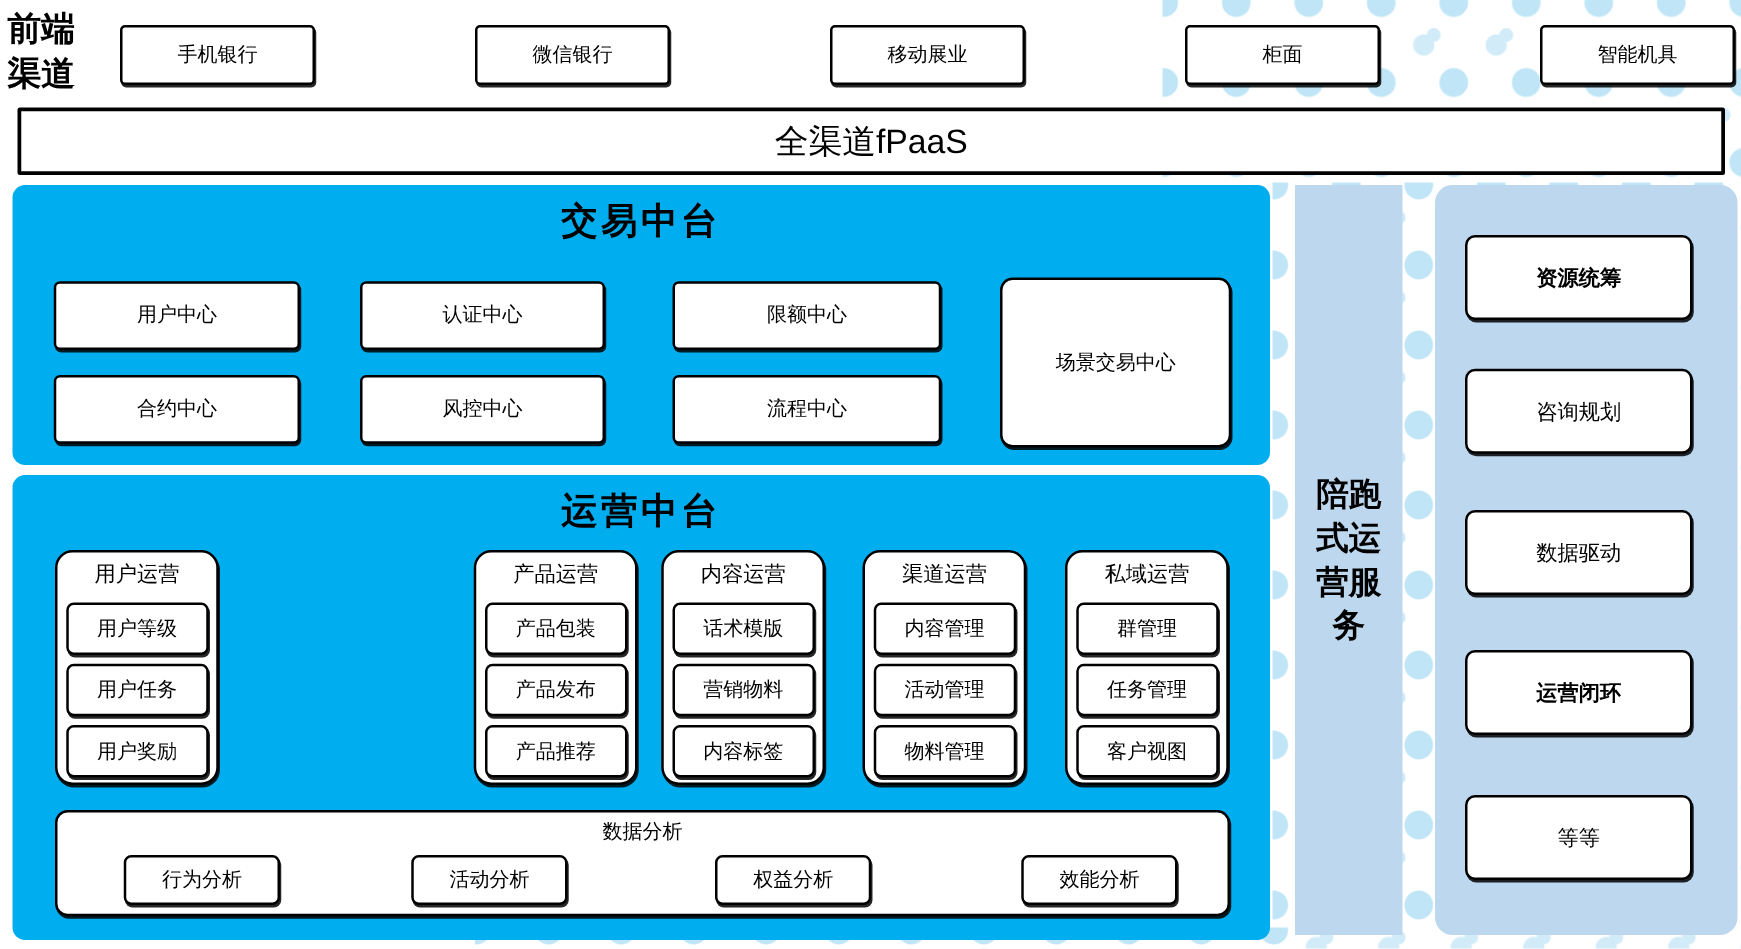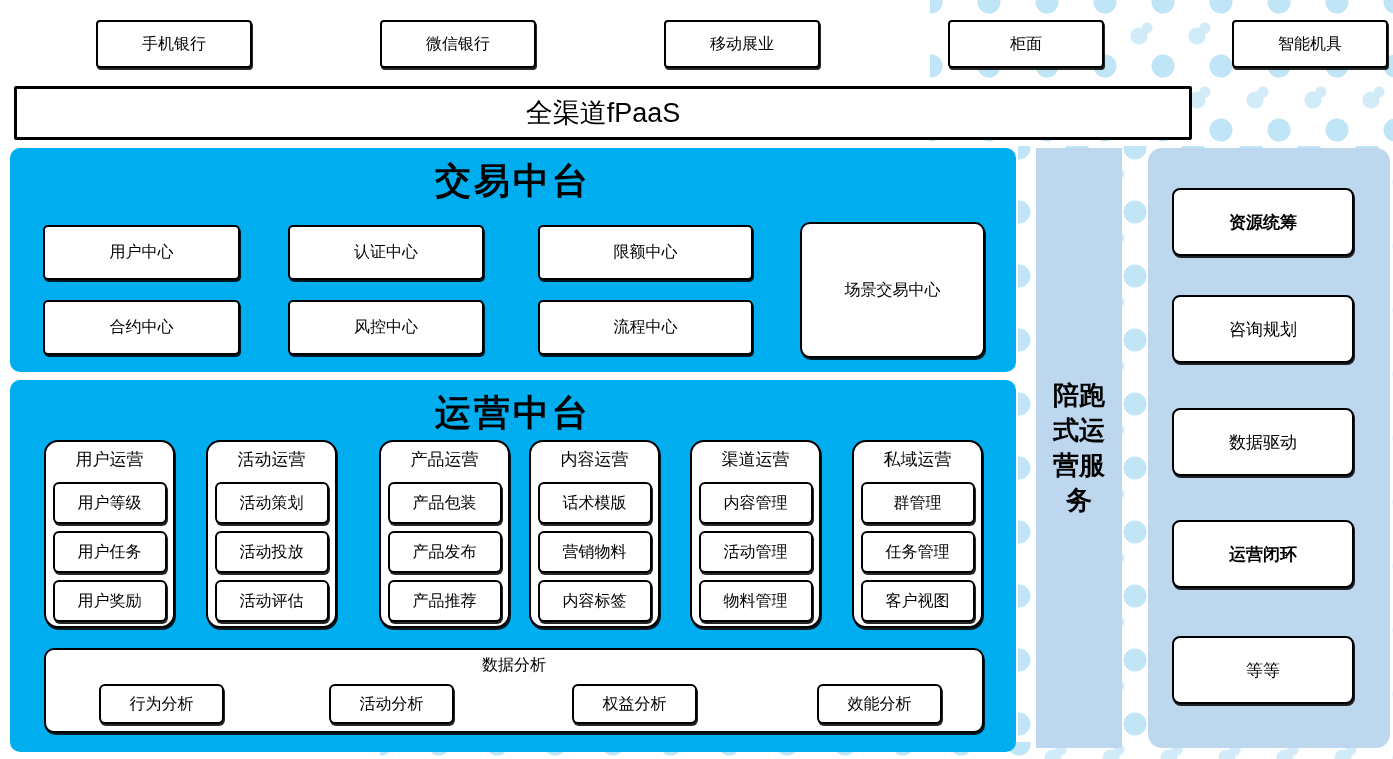--- a/index.html
+++ b/index.html
@@ -30,32 +30,32 @@
   
   .front-label{
     position:absolute;left:6px;top:6px;width:64px;z-index:2;
     font-family:"Liberation Serif",serif;font-weight:bold;
     font-size:27px;line-height:1.32;
   }
   .channel-row{position:absolute;left:96px;top:20px;width:1292px;height:48px;
     display:flex;justify-content:space-between;z-index:2;gap:19px;}
   .channel{position:relative;width:156px;height:48px;border-radius:4px;}
   .fpaas{
-    position:absolute;left:14px;top:86px;width:1178px;height:54px;z-index:2;
+    position:absolute;left:14px;top:86px;width:1366px;height:54px;z-index:2;
     background:#fff;border:3px solid #000;border-radius:2px;box-sizing:border-box;
     display:flex;align-items:center;justify-content:center;font-size:27px;box-shadow:none;
   }
   
   .panel{position:absolute;left:10px;width:1006px;z-index:1;
     background:var(--accent-blue,#00AEEF);border-radius:10px;}
   .panel-trade{top:148px;height:224px;}
   .panel-ops{top:380px;height:372px;}
   .panel-title{
     text-align:center;padding-top:9px;
-    font-family:"Liberation Serif",serif;font-weight:bold;font-size:36px;letter-spacing:3px;
+    font-family:"Liberation Serif",serif;font-weight:bold;font-size:29px;letter-spacing:3px;
   }
   .tall{border-radius:10px;}
   
   .group{
     position:absolute;top:60px;width:131px;height:188px;box-sizing:border-box;
     background:#ffffff;border:2px solid #000;border-radius:14px;z-index:2;
     box-shadow:1px 2px 0 rgba(0,0,0,.85);
     display:flex;flex-direction:column;align-items:center;
   }
   .group-label{font-size:17px;padding:6px 0 4px;}
@@ -85,20 +85,21 @@
 </style>
 </head>
 <body>
 
 <div class="stage">
 
   <div class="dots dots-top"></div>
   <div class="dots dots-right"></div>
   <div class="dots dots-bottom"></div>
 
+  <div class="front-label">前端渠道</div>
   <div class="channel-row">
     <div class="box channel">手机银行</div>
     <div class="box channel">微信银行</div>
     <div class="box channel">移动展业</div>
     <div class="box channel">柜面</div>
     <div class="box channel">智能机具</div>
   </div>
 
   <div class="fpaas">全渠道fPaaS</div>
 
@@ -114,26 +115,20 @@
   </div>
 
   <div class="panel panel-ops">
     <div class="panel-title">运营中台</div>
 
     <div class="group" style="left:34px">
       <div class="group-label">用户运营</div>
       <div class="box gitem">用户等级</div>
       <div class="box gitem">用户任务</div>
       <div class="box gitem">用户奖励</div>
-    </div>
-    <div class="group" style="left:196px">
-      <div class="group-label">活动运营</div>
-      <div class="box gitem">活动策划</div>
-      <div class="box gitem">活动投放</div>
-      <div class="box gitem">活动评估</div>
     </div>
     <div class="group" style="left:369px">
       <div class="group-label">产品运营</div>
       <div class="box gitem">产品包装</div>
       <div class="box gitem">产品发布</div>
       <div class="box gitem">产品推荐</div>
     </div>
     <div class="group" style="left:519px">
       <div class="group-label">内容运营</div>
       <div class="box gitem">话术模版</div>

